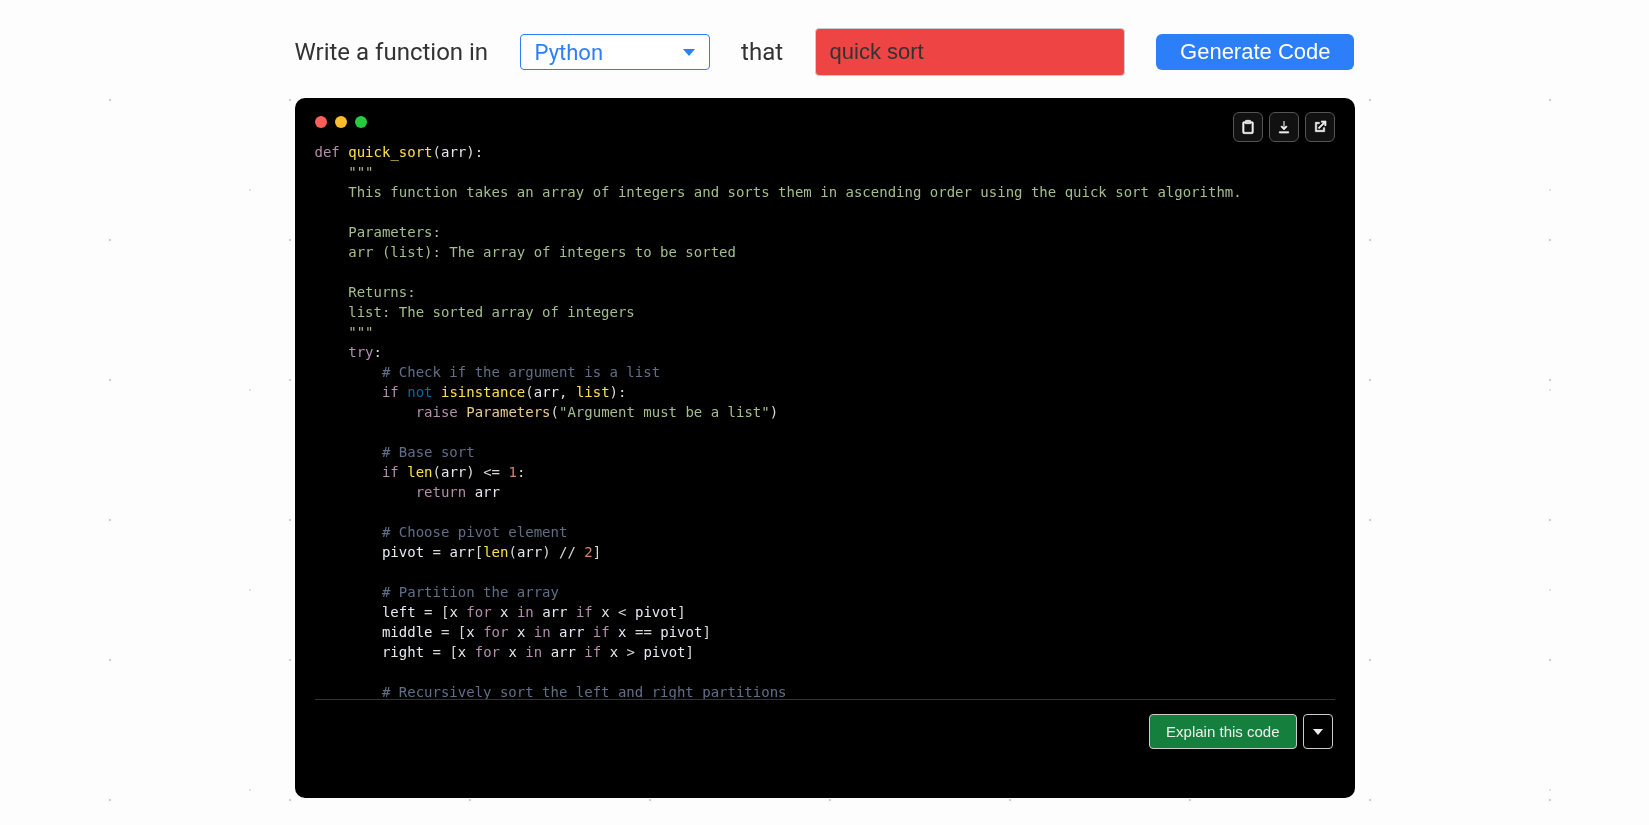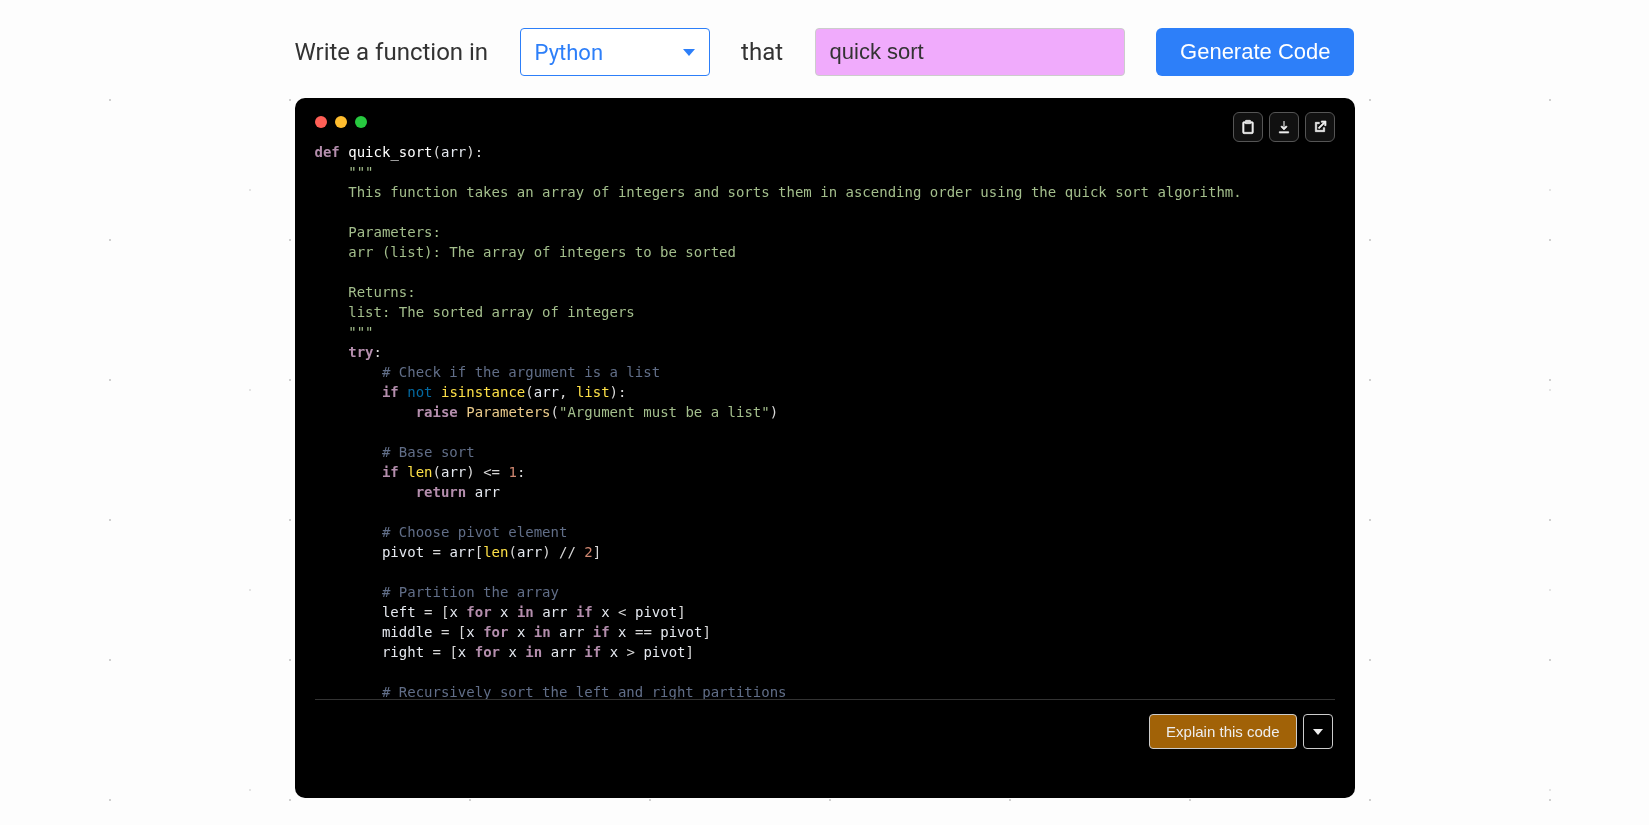--- a/index.html
+++ b/index.html
@@ -31,21 +31,21 @@
     justify-content: space-between;
     gap: 12px;
     margin-bottom: 22px;
     width: 100%;
   }
   .prompt-text {
     font-size: 24px;
     color: #333;
   }
   .select {
-    height: 48px;
+    height: 36px;
     min-width: 190px;
     border: 1.5px solid #2d7ff9;
     border-radius: 4px;
     background: #fff;
     display: flex;
     align-items: center;
     justify-content: space-between;
     padding: 0 14px;
     color: #2d7ff9;
     font-size: 22px;
@@ -59,25 +59,25 @@
     margin-left: 18px;
   }
   .task-input {
     height: 48px;
     width: 310px;
     border: 1px solid #ccc;
     border-radius: 4px;
     font-size: 22px;
     padding: 0 14px;
     color: #333;
-    background: #f0abfc;
+    background: #ef4444;
     outline: none;
   }
   .generate-btn {
-    height: 48px;
+    height: 36px;
     background: #2d7ff9;
     color: #fff;
     border: none;
     border-radius: 6px;
     font-size: 22px;
     padding: 0 24px;
     cursor: pointer;
   }
   .terminal {
     background: #000;
@@ -121,38 +121,38 @@
   .code-scroll::-webkit-scrollbar-button {
     height: 14px; background: #2a2a2a;
   }
   pre.code {
     font-family: "Menlo", "Consolas", "Monaco", monospace;
     font-size: 14px;
     line-height: 20px;
     color: #d8d8d8;
     white-space: pre;
   }
-  .tok-kw { color: #b48ead; font-weight: bold; }     
+  .tok-kw { color: #b48ead; }     
   .tok-not { color: #0369a1; }    
-  .tok-fn { color: #ffffff; }     
+  .tok-fn { color: #fde047; }     
   .tok-builtin { color: #fde047; }
   .tok-id { color: #e5e9f0; }     
   .tok-str { color: #a3be8c; }    
   .tok-com { color: #616e88; }    
   .tok-num { color: #d08770; }    
   .tok-punc { color: #d8d8d8; }
   .tok-op { color: #d8d8d8; }
   .tok-type { color: #ebcb8b; }   
   .explain-row {
     display: flex; justify-content: flex-end; gap: 6px;
     padding-right: 2px;
   }
   .explain-btn {
     border: 1px solid #ccc;
-    background: #a16207;
+    background: #15803d;
     color: #eee;
     font-size: 15px;
     padding: 8px 16px;
     border-radius: 4px;
     cursor: pointer;
   }
   .explain-drop {
     border: 1px solid #ccc;
     background: #000;
     width: 30px;

